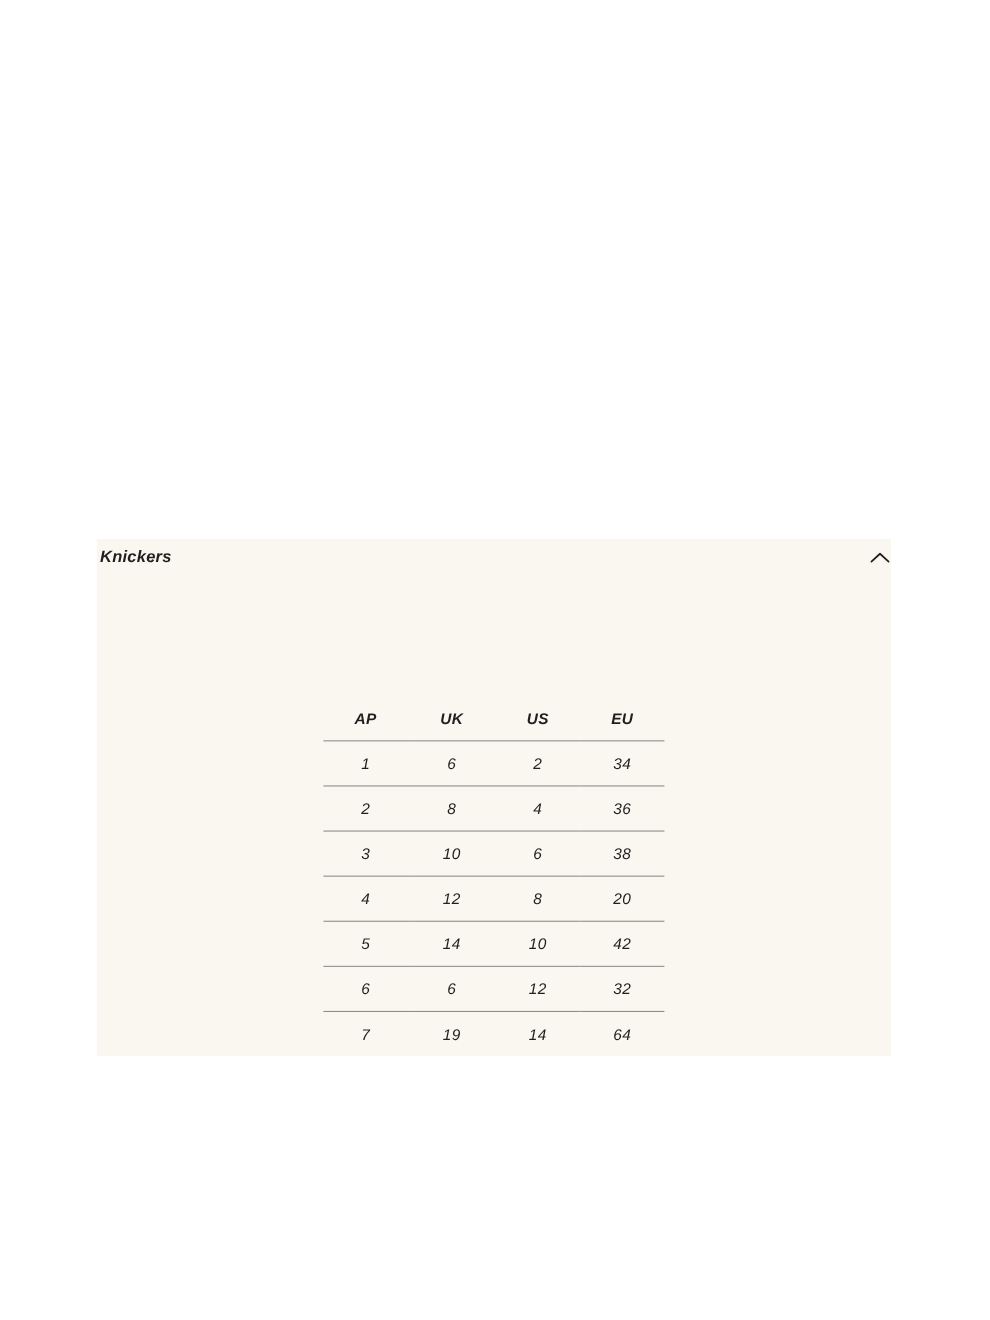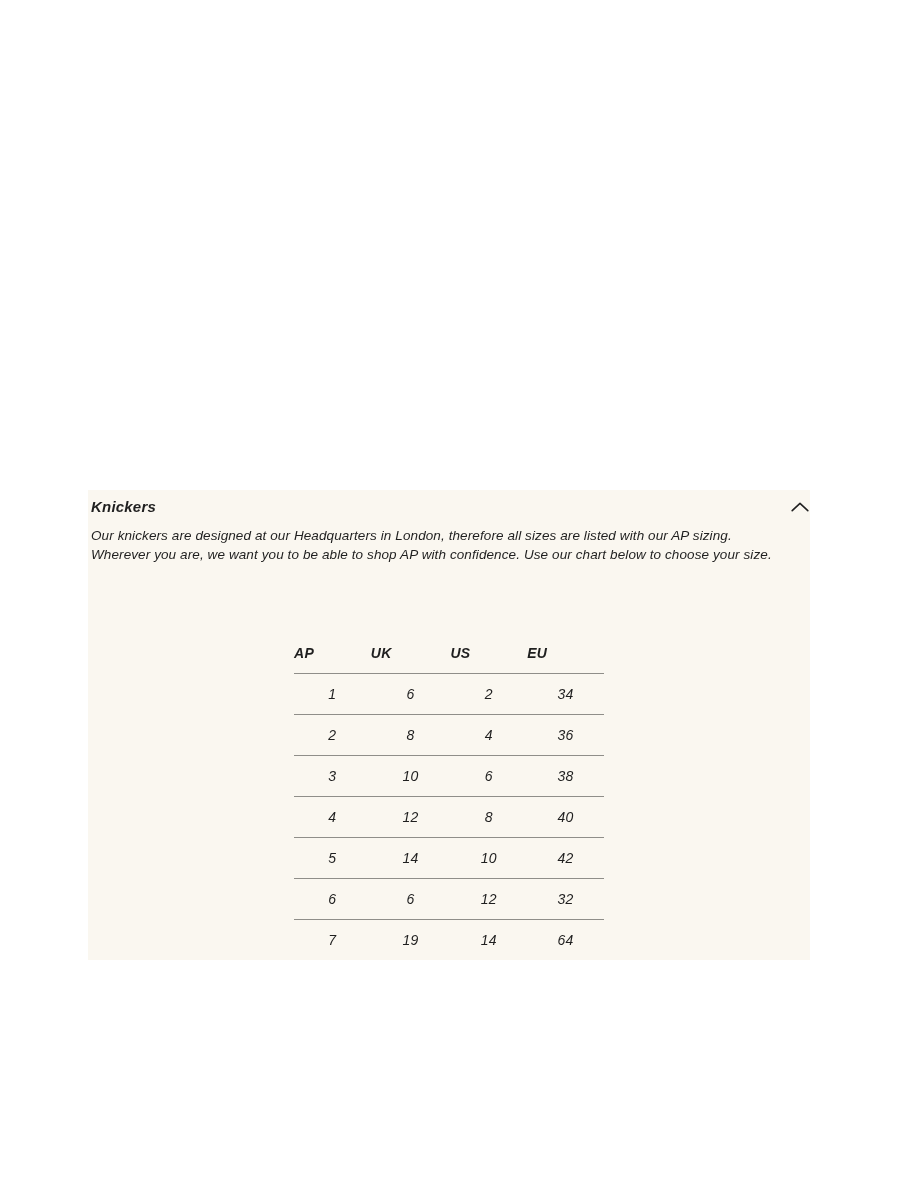--- a/index.html
+++ b/index.html
@@ -77,21 +77,21 @@
     left: 50%;
     transform: translateX(-50%);
     top: 155px;
     width: 310px;
     border-collapse: collapse;
     font-style: italic;
   }
   table.size-chart th {
     font-size: 14px;
     font-weight: 700;
-    text-align: left;
+    text-align: center;
     padding: 0 0 12px 0;
     border-bottom: 1.5px solid var(--divider, #8f8e89);
     letter-spacing: 0.3px;
   }
   table.size-chart td {
     font-size: 14px;
     font-weight: 400;
     text-align: center;
     height: 40px;
     line-height: 40px;
@@ -110,24 +110,20 @@
       <div class="acc-title">Knickers</div>
       <button class="chevron-btn">
         <span>
           <svg width="18" height="10" viewBox="0 0 18 10">
             <polyline points="1.2,8.6 9,1.4 16.8,8.6" fill="none" stroke="#1f1f1f" stroke-width="1.6" stroke-linecap="round" stroke-linejoin="round"></polyline>
           </svg>
         </span>
       </button>
     </div>
 
-    <div class="intro">
-      <div class="intro-line">Our knickers are designed at our Headquarters in London, therefore all sizes are listed with our AP sizing.</div>
-      <div class="intro-line">Wherever you are, we want you to be able to shop AP with confidence. Use our chart below to choose your size.</div>
-    </div>
 
 
     <table class="size-chart">
       <thead>
         <tr>
           <th>AP</th>
           <th>UK</th>
           <th>US</th>
           <th>EU</th>
         </tr>
@@ -148,21 +144,21 @@
         <tr>
           <td>3</td>
           <td>10</td>
           <td>6</td>
           <td>38</td>
         </tr>
         <tr>
           <td>4</td>
           <td>12</td>
           <td>8</td>
-          <td>40</td>
+          <td>20</td>
         </tr>
         <tr>
           <td>5</td>
           <td>14</td>
           <td>10</td>
           <td>42</td>
         </tr>
         <tr>
           <td>6</td>
           <td>6</td>

